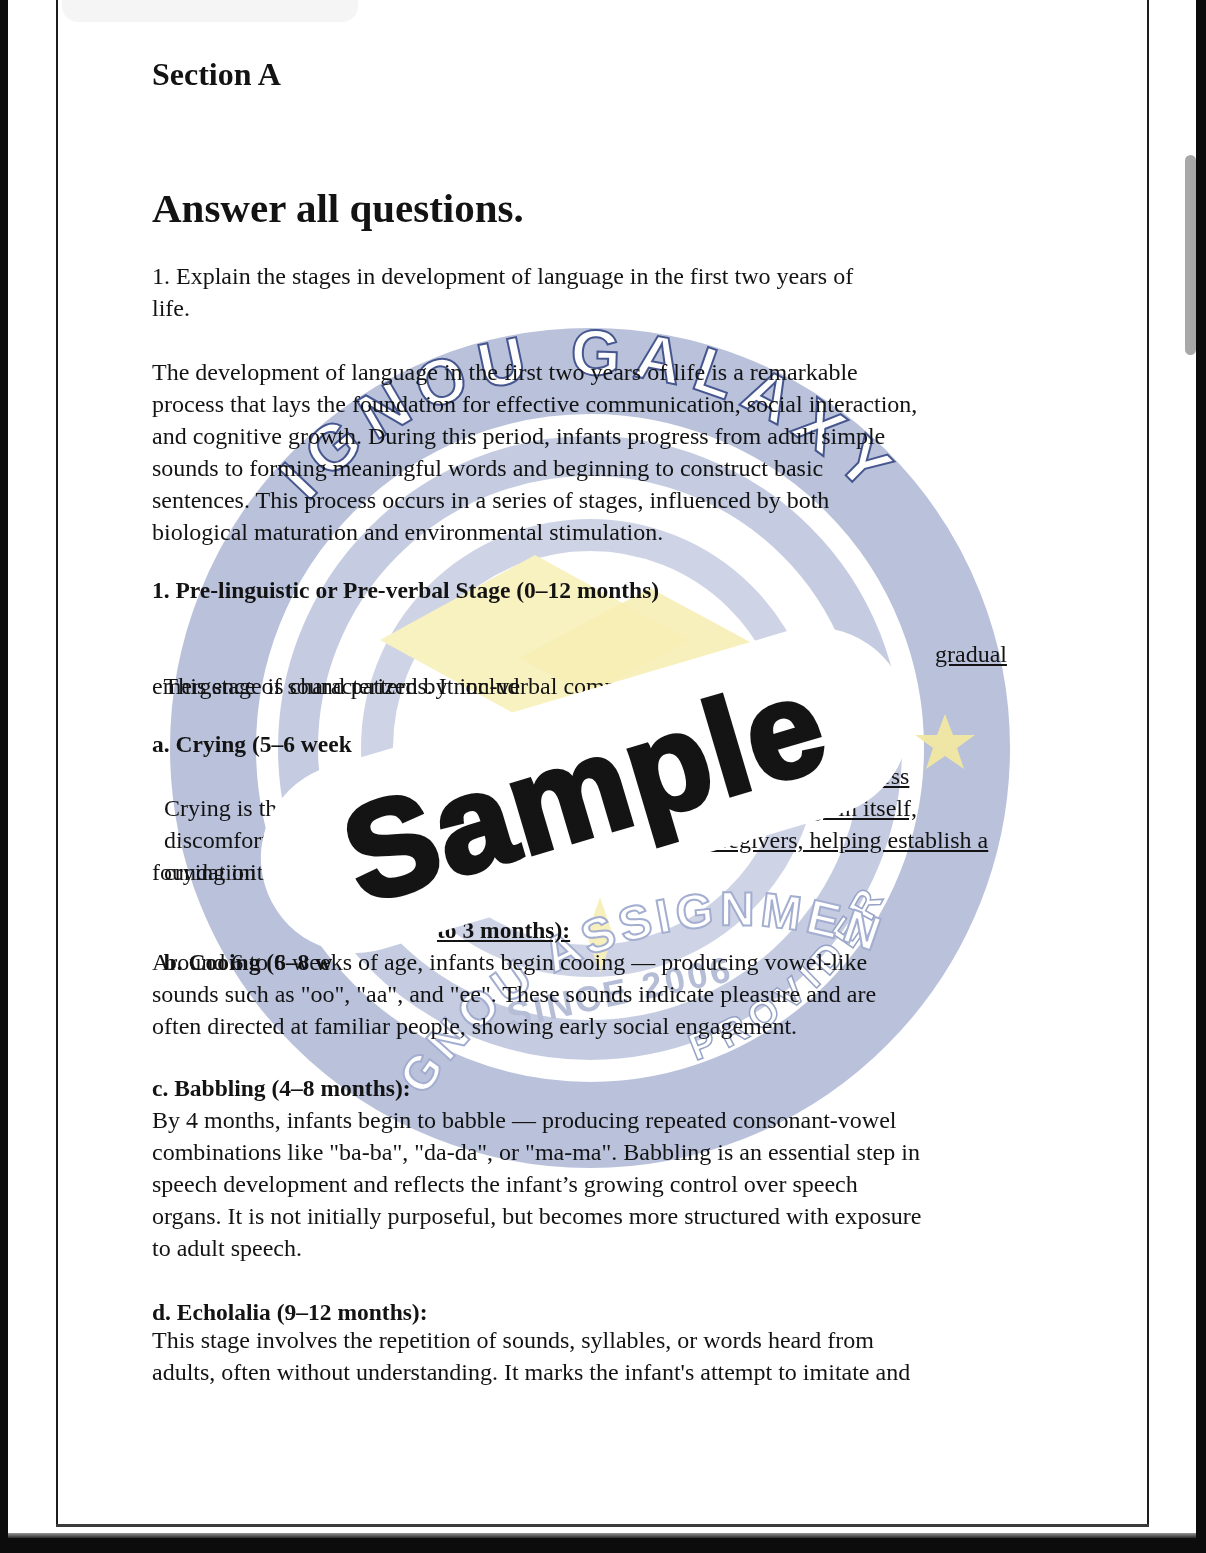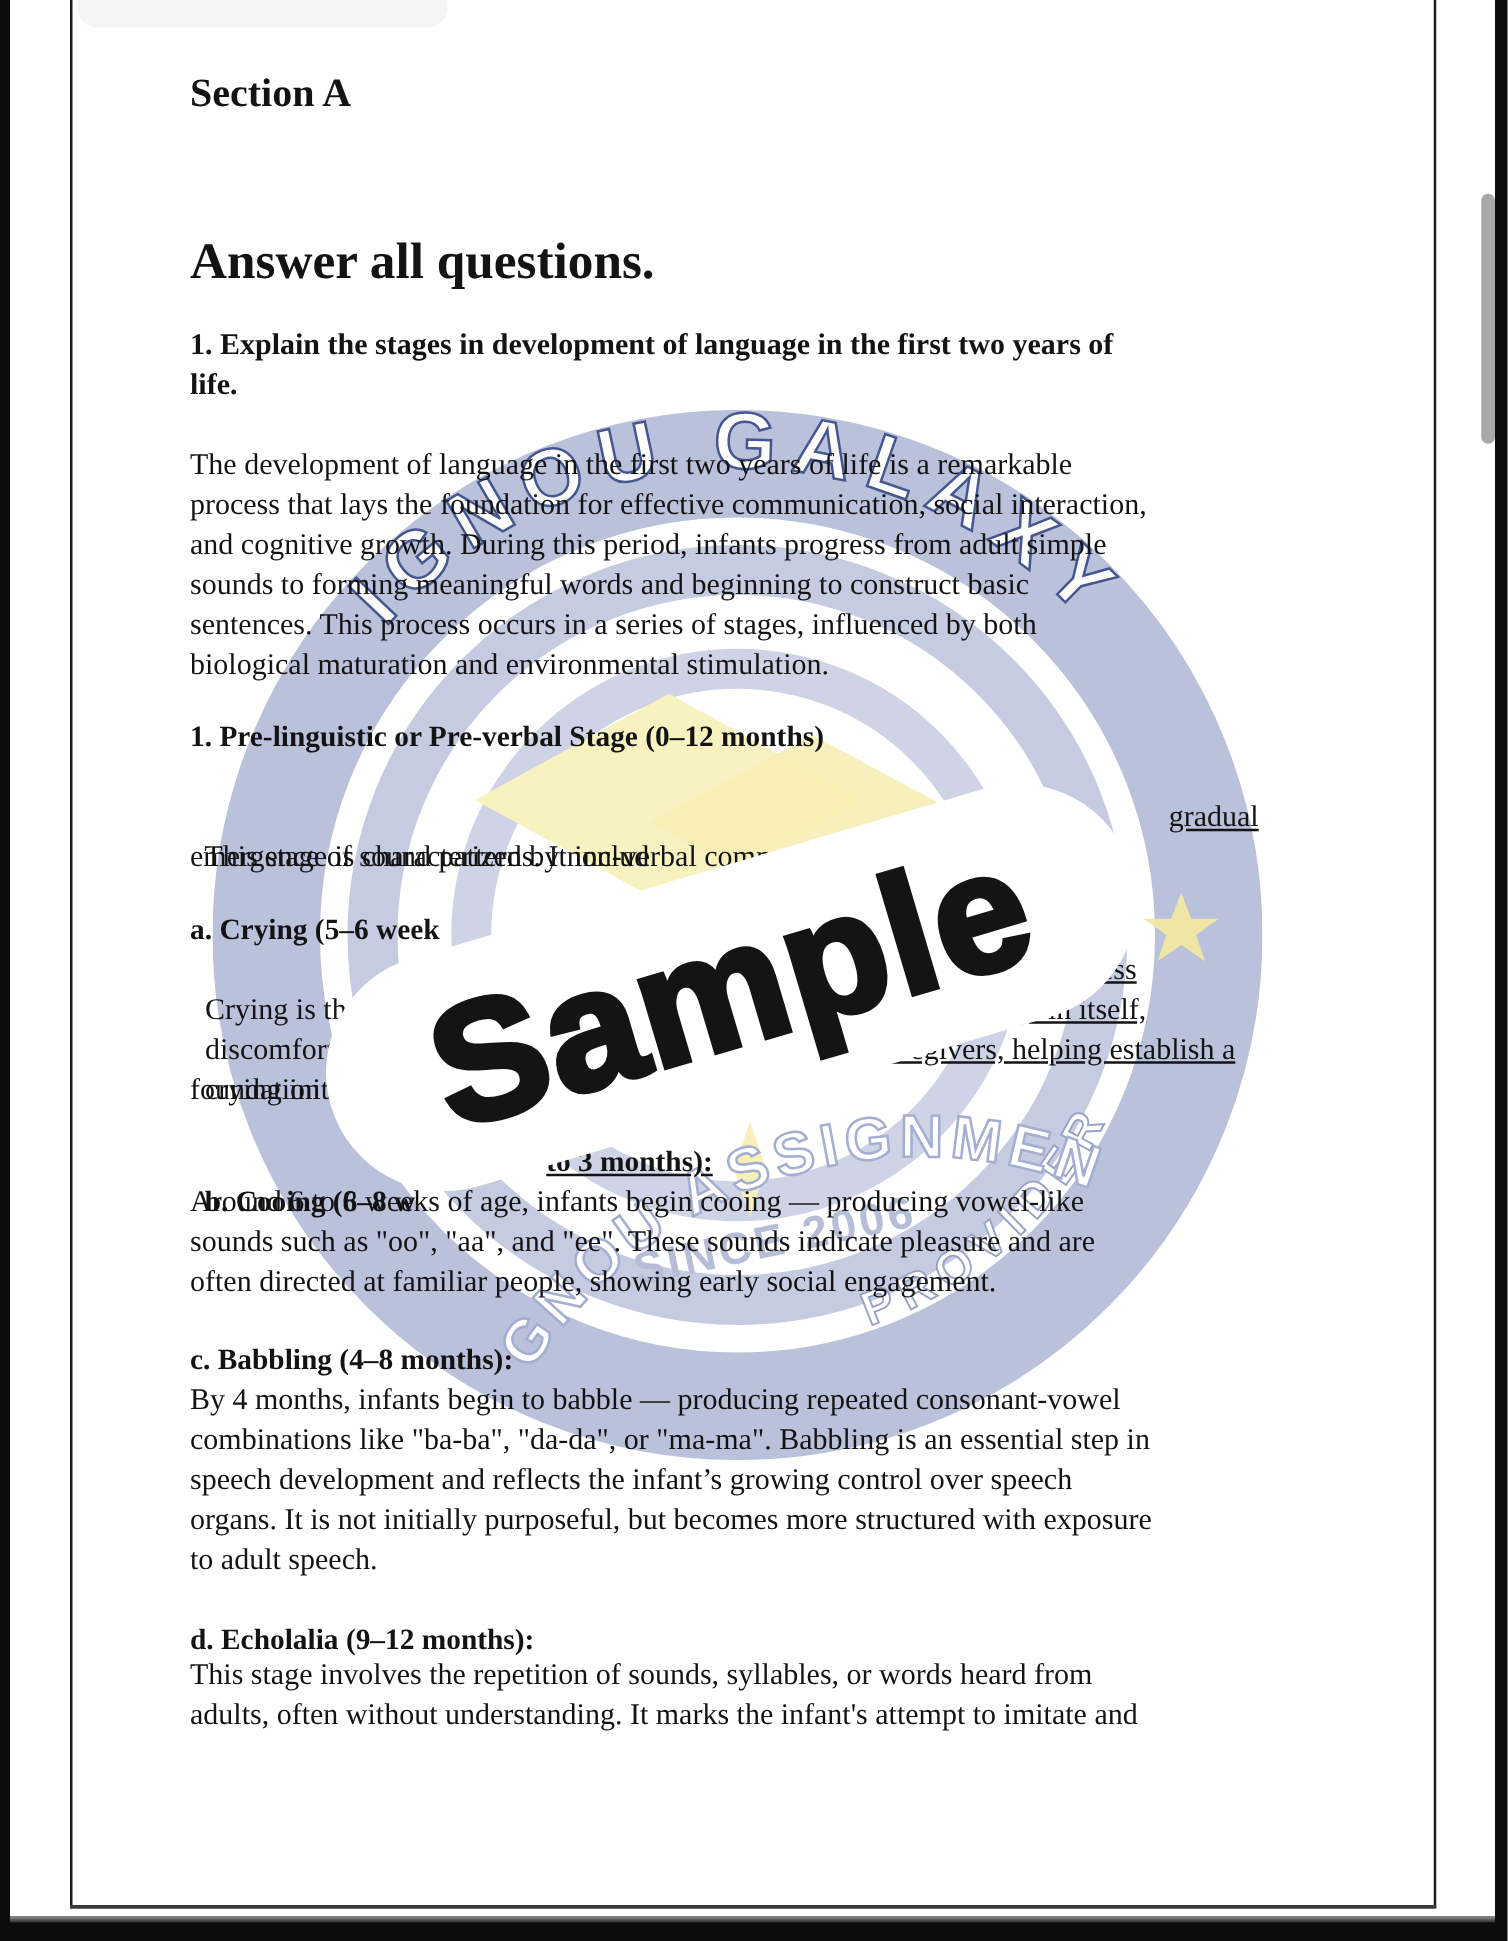--- a/index.html
+++ b/index.html
@@ -28,21 +28,21 @@
     position:absolute; left:62px; top:0;
     width:296px; height:22px;
     background:#f5f5f6;
     border-radius:0 0 16px 16px;
   }
   .seal { position:absolute; left:170px; top:328px; }
 
   .txt { position:absolute; left:152px; color:#131313; white-space:pre; }
   .h1  { font-size:32px; font-weight:bold; }
   .h2  { font-size:41px; font-weight:bold; }
-  .qh  { font-size:24px; font-weight:bold; line-height:32px; }
+  .qh  { font-size:24px; font-weight:normal; line-height:32px; }
   .b   { font-size:24px; line-height:32px; height:32px; }
   .bh  { font-size:23.5px; font-weight:bold; }
   .frag-right { position:absolute; top:0;text-decoration:underline; }
 
   .blob {
     position:absolute; left:251px; top:695px;
     width:668px; height:190px;
     background:#ffffff;
     border-radius:95px;
     transform:rotate(-16.5deg);

